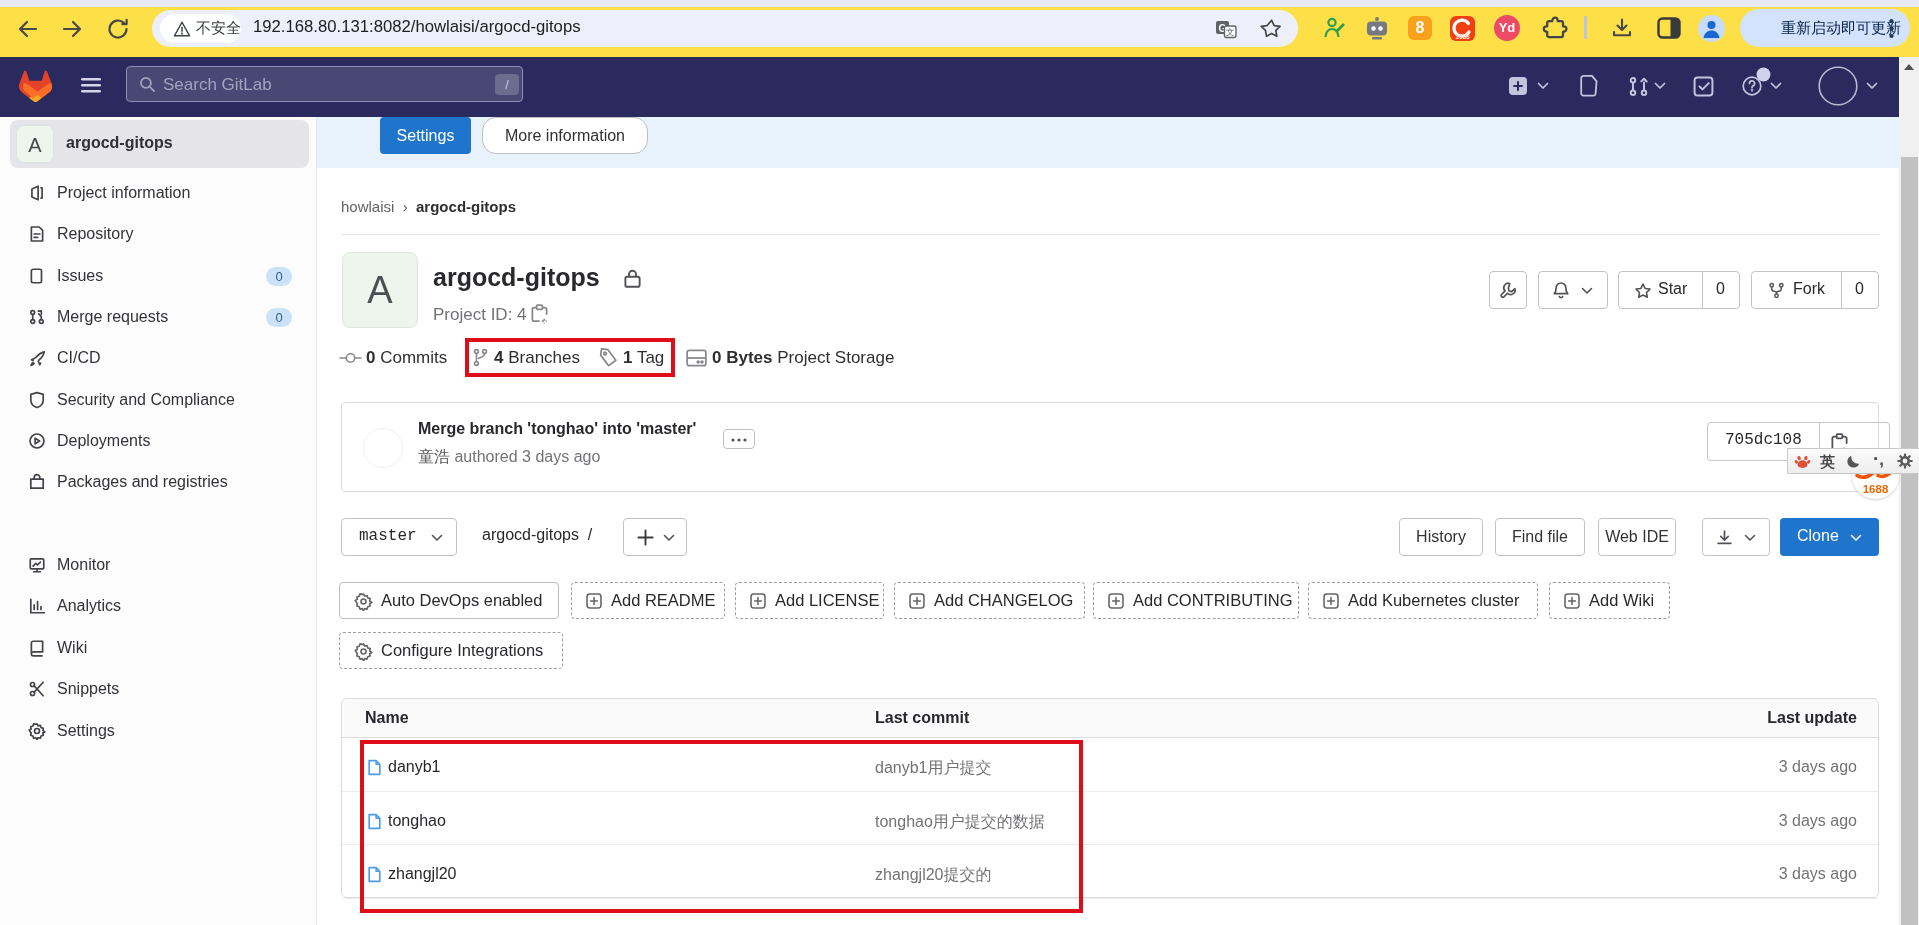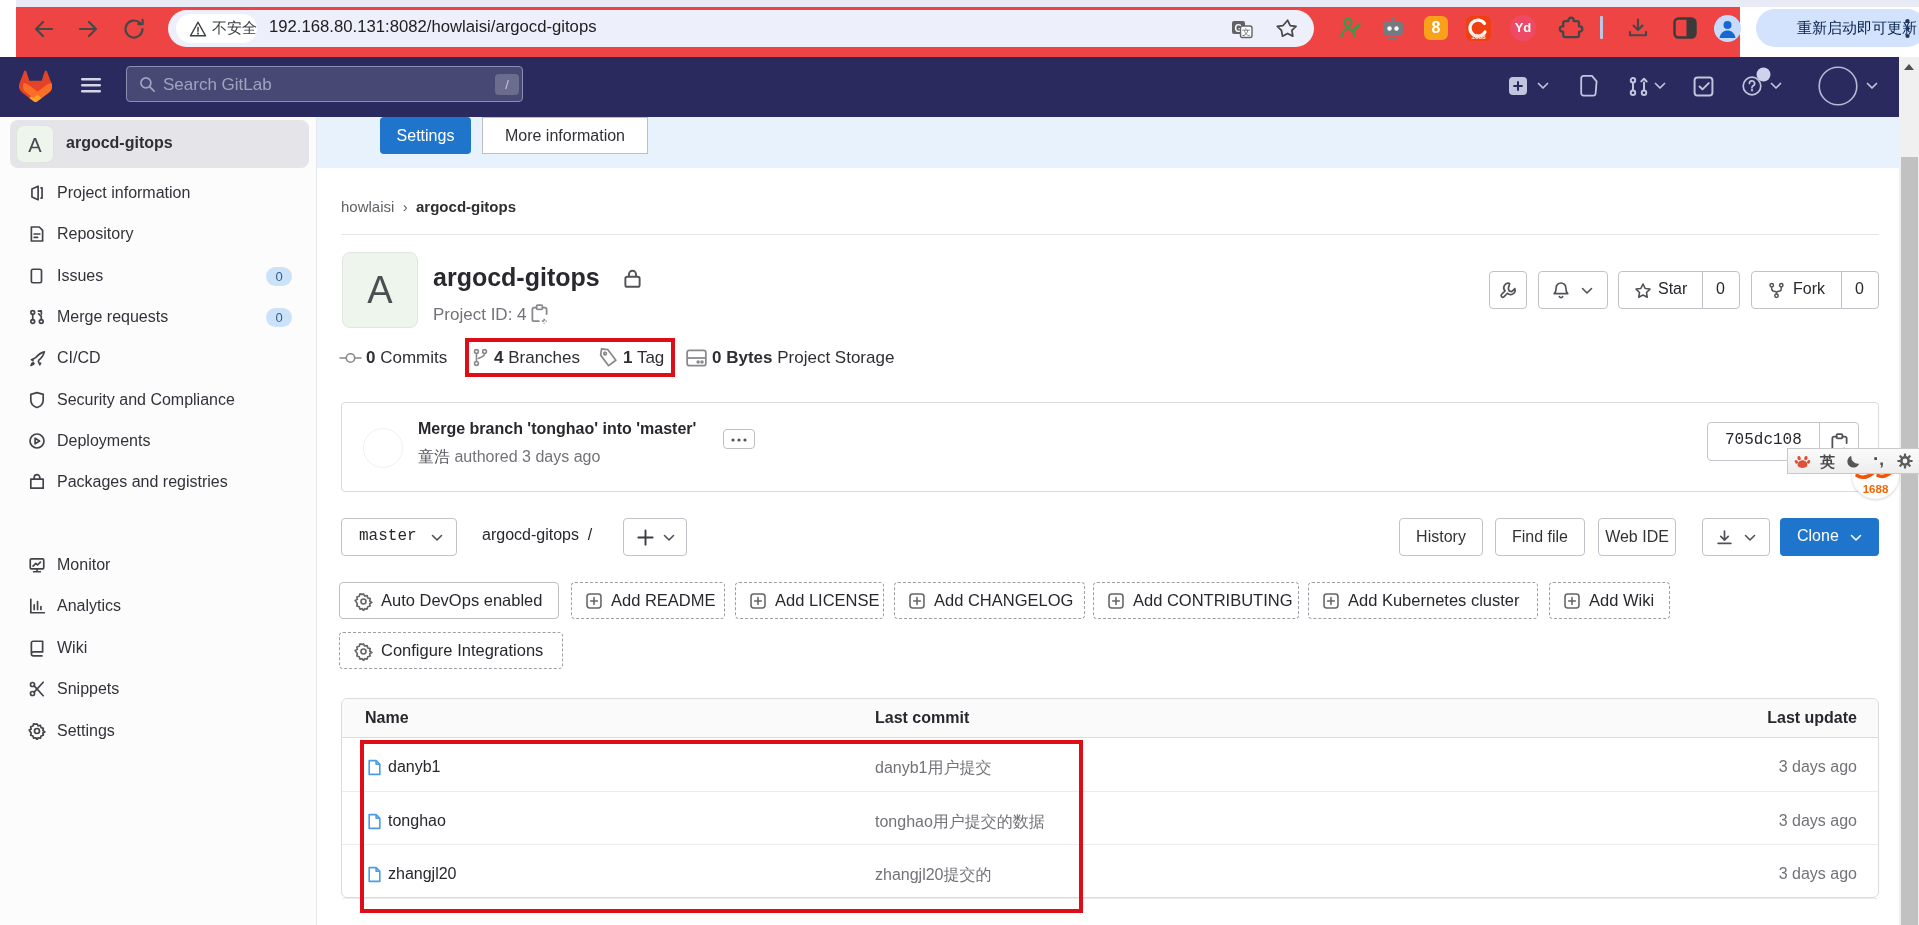--- a/index.html
+++ b/index.html
@@ -1,18 +1,18 @@
 <!DOCTYPE html>
 <html><head>
 <meta charset="utf-8">
 <style>
 * { margin:0; padding:0; box-sizing:border-box; }
 html,body { width:1919px; height:925px; overflow:hidden; font-family:"Liberation Sans", sans-serif; background:#fff; }
 
-#chrome { position:absolute; left:16px; top:0; width:1724px; height:57px; background:#ef4444; }
+#chrome { position:absolute; left:0; top:0; width:1919px; height:57px; background:#fde047; }
 #tabstrip { position:absolute; left:0; top:0; width:1919px; height:7px; background:#e8eaf6; }
 .navbtn { position:absolute; top:17px; }
 #omni { position:absolute; left:152px; top:10px; width:1146px; height:37px; border-radius:19px; background:#edf0fa; }
 #secchip { position:absolute; left:8px; top:4px; width:81px; height:29px; border-radius:15px; background:#fff; }
 #secchip span { position:absolute; left:36px; top:5px; font-size:15px; color:#3c4043; }
 #url { position:absolute; left:101px; top:7px; font-size:16.7px; color:#202124; }
 .ext { position:absolute; top:16px; }
 #updatepill { position:absolute; left:1740px; top:9px; width:170px; height:38px; border-radius:19px; background:#d3e3fd; }
 #updatepill span { position:absolute; left:13px; top:10px; font-size:15px; color:#041e49;margin-left:28px; }
 
@@ -30,21 +30,21 @@
 #ctxrow { position:absolute; left:10px; top:3px; width:299px; height:48px; background:#e4e4e9; border-radius:8px; }
 #ctxrow .av { position:absolute; left:6px; top:5px; width:38px; height:38px; border-radius:8px; background:#eef5ec; border:1px solid #dde6dc; text-align:center; line-height:38px; font-size:20px; color:#45484c; }
 #ctxrow .nm { position:absolute; left:56px; top:14px; font-size:16px; font-weight:bold; color:#2f2f35; }
 .mitem { position:absolute; left:0; width:317px; height:41px; }
 .mitem .txt { position:absolute; left:57px; top:11px; font-size:16px; color:#33323a; }
 .mitem svg { position:absolute; left:28px; top:11px; }
 .badge { position:absolute; left:266px; top:11px; width:26px; height:19px; border-radius:10px; background:#cbe2f9; color:#36608c; font-size:13px; text-align:center; line-height:19px; }
 
 #banner { position:absolute; left:317px; top:117px; width:1582px; height:51px; background:#e7f2fc; }
 #btn-settings { position:absolute; left:63px; top:0; width:91px; height:37px; background:#1f75cb; color:#fff; line-height:37px; text-align:center; border-radius:4px; }
-#btn-moreinfo { position:absolute; left:165px; top:0; width:166px; height:37px; background:#fff; border:1px solid #bfbfc3; color:#303035; line-height:35px; text-align:center; border-radius:0; }
+#btn-moreinfo { position:absolute; left:165px; top:0; width:166px; height:37px; background:#fff; border:1px solid #bfbfc3; color:#303035; line-height:35px; text-align:center; border-radius:14px; }
 
 #content { position:absolute; left:317px; top:168px; width:1582px; height:757px; background:#fff; }
 
 #crumb { position:absolute; left:24px; top:30px; font-size:15px; color:#626168; }
 #crumb b { color:#2f2f33; font-weight:bold; }
 #crumbline { position:absolute; left:24px; top:66px; width:1538px; height:1px; background:#e5e5ea; }
 
 #pav { position:absolute; left:25px; top:84px; width:76px; height:76px; border-radius:8px; background:#eef5ec; border:1px solid #e0e7df; text-align:center; line-height:74px; font-size:38px; color:#4c4f52; }
 #ptitle { position:absolute; left:116px; top:95px; font-size:25px; font-weight:bold; color:#29282e; }
 #pid { position:absolute; left:116px; top:137px; font-size:17px; color:#737278; }
@@ -412,21 +412,21 @@
     <div style="position:absolute;left:21px;top:25px;width:40px;height:40px;border-radius:50%;background:#fff;border:1px solid #f0f0f0;"></div>
     <div style="position:absolute;left:76px;top:17px;font-size:16px;font-weight:bold;color:#28272d;">Merge branch 'tonghao' into 'master'</div>
     <div style="position:absolute;left:381px;top:26px;width:32px;height:20px;border:1px solid #bfbfc3;border-radius:4px;">
         <svg style="position:absolute;left:7px;top:8px" width="16" height="4" viewBox="0 0 16 4">
           <circle cx="2" cy="2" r="1.6" fill="#535158"></circle>
           <circle cx="8" cy="2" r="1.6" fill="#535158"></circle>
           <circle cx="14" cy="2" r="1.6" fill="#535158"></circle>
         </svg>
       </div>
     <div style="position:absolute;left:76px;top:44px;font-size:16px;color:#737278;"><span style="color:#57565e;">童浩</span> authored 3 days ago</div>
-    <div style="position:absolute;left:1365px;top:19px;height:39px;border:1px solid #c6c5cb;border-radius:4px;width:152px;">
+    <div style="position:absolute;left:1365px;top:19px;height:39px;border:1px solid #c6c5cb;border-radius:4px;width:183px;">
       <span style="position:absolute;left:17px;top:8px;font-family:'Liberation Mono',monospace;font-size:16px;color:#28272d;">705dc108</span>
       <div style="position:absolute;left:111px;top:0;width:1px;height:37px;background:#c6c5cb;"></div>
       <svg style="position:absolute;left:122px;top:9px" width="19" height="21" viewBox="0 0 16 17" fill="none" stroke="#535158" stroke-width="1.5">
           <path d="M5.5 3.5h-2A1.5 1.5 0 0 0 2 5v8.5A1.5 1.5 0 0 0 3.5 15h4" stroke-linecap="round"></path>
           <path d="M10.5 3.5h2A1.5 1.5 0 0 1 14 5v4" stroke-linecap="round"></path>
           <rect x="5.5" y="1.5" width="5" height="3.6" rx="1"></rect>
           <path d="M10 15h4M12 13v4" stroke-dasharray="1.6 1.6"></path>
         </svg>
     </div>
   </div>

